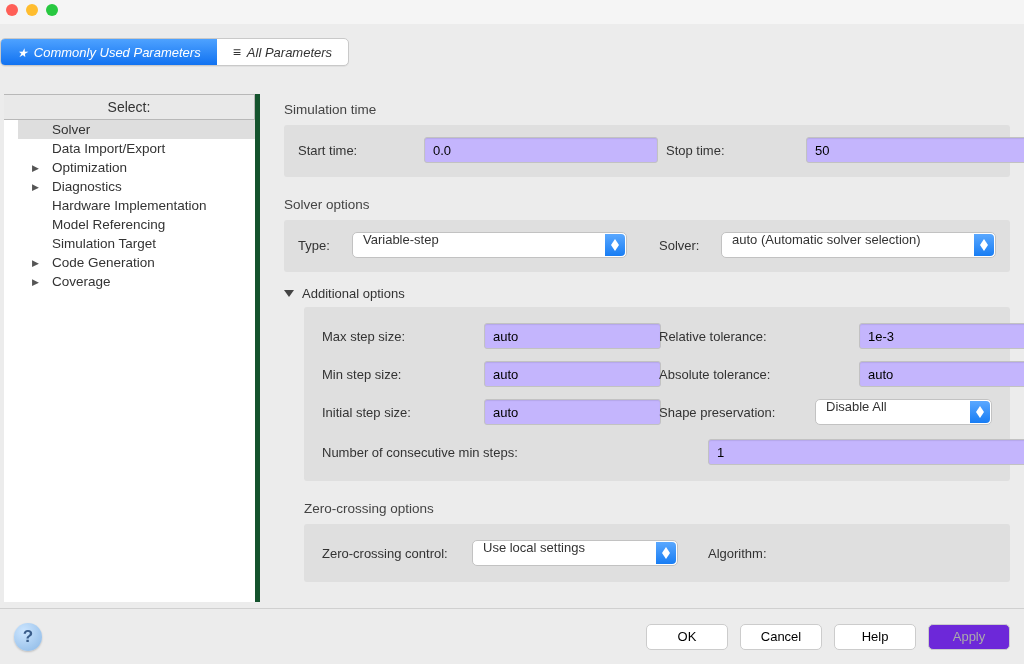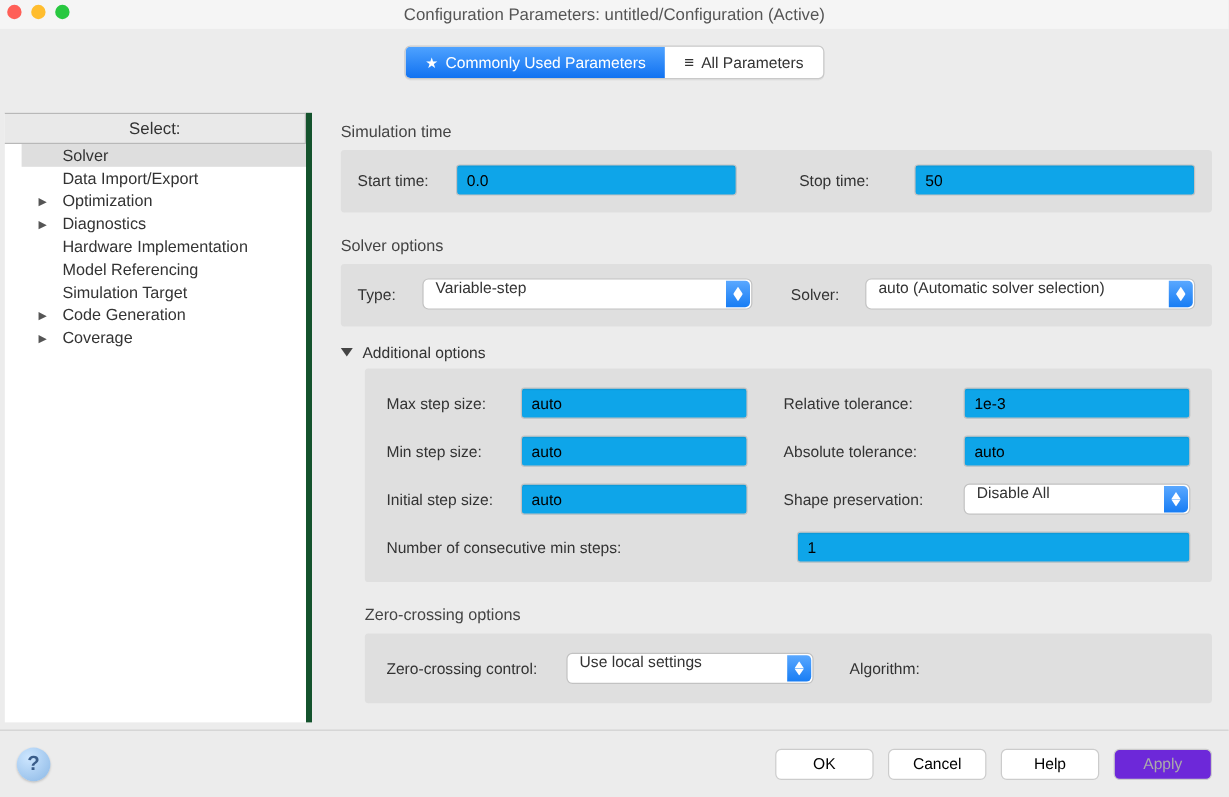--- a/index.html
+++ b/index.html
@@ -27,23 +27,23 @@
       left: 6px; top: 4px;
       display: flex; gap: 8px;
     }
     .dot { width: 12px; height: 12px; border-radius: 50%; }
     .dot.red { background: #ff5f57; }
     .dot.yellow { background: #ffbd2e; }
     .dot.green { background: #28c840; }
 
     .tabs {
       display: flex;
-      justify-content: center;
       margin-top: 14px;
       margin-bottom: 16px;
+      font-style: italic;
     }
     .tabs-inner {
       display: inline-flex;
       border: 1px solid #c9c9c9;
       border-radius: 5px;
       overflow: hidden;
       background: #fff;
       box-shadow: 0 1px 0 rgba(0,0,0,.05);
     }
     .tab {
@@ -121,27 +121,28 @@
       grid-template-columns: 76px 1fr 40px 90px 1fr;
       align-items: center;
       column-gap: 6px;
     }
     .field-row.solver {
       grid-template-columns: 48px 1fr 20px 56px 1fr;
     }
     .field-label { white-space: nowrap; }
     .text-input {
       height: 26px;
-      background: #0ea5e9;
+      background: #c4b5fd;
       border: 1px solid #c2c2c2;
       border-radius: 3px;
       box-shadow: inset 0 1px 1px rgba(0,0,0,.08);
       padding: 3px 8px;
       font-size: 13px;
       width: 100%;
+      margin-left: 44px;
     }
 
     .select {
       position: relative;
       height: 26px;
       background: #fff;
       border: 1px solid #c2c2c2;
       border-radius: 5px;
       padding: 3px 30px 14px 10px;
       font-size: 13px;
@@ -183,20 +184,21 @@
       padding: 16px 18px 16px 18px;
       border-radius: 3px;
       margin-left: 20px;
     }
     .grid-2col {
       display: grid;
       grid-template-columns: 106px 1fr 18px 144px 1fr;
       align-items: center;
       column-gap: 6px;
       row-gap: 14px;
+      gap: 12px;
     }
     .grid-1long {
       display: grid;
       grid-template-columns: 262px 68px 1fr;
       align-items: center;
       column-gap: 6px;
       margin-top: 14px;
     }
 
     .zc-grid {
@@ -249,21 +251,20 @@
   </style>
 </head>
 <body>
 
 <div class="title-bar">
   <div class="traffic-lights">
     <div class="dot red"></div>
     <div class="dot yellow"></div>
     <div class="dot green"></div>
   </div>
-  <span>Configuration Parameters: untitled/Configuration (Active)</span>
 </div>
 
 <div class="tabs">
   <div class="tabs-inner">
     <div class="tab active">
       <span class="star-icon"></span>
       <span>Commonly Used Parameters</span>
     </div>
     <div class="tab">
       <span class="list-icon"></span>

